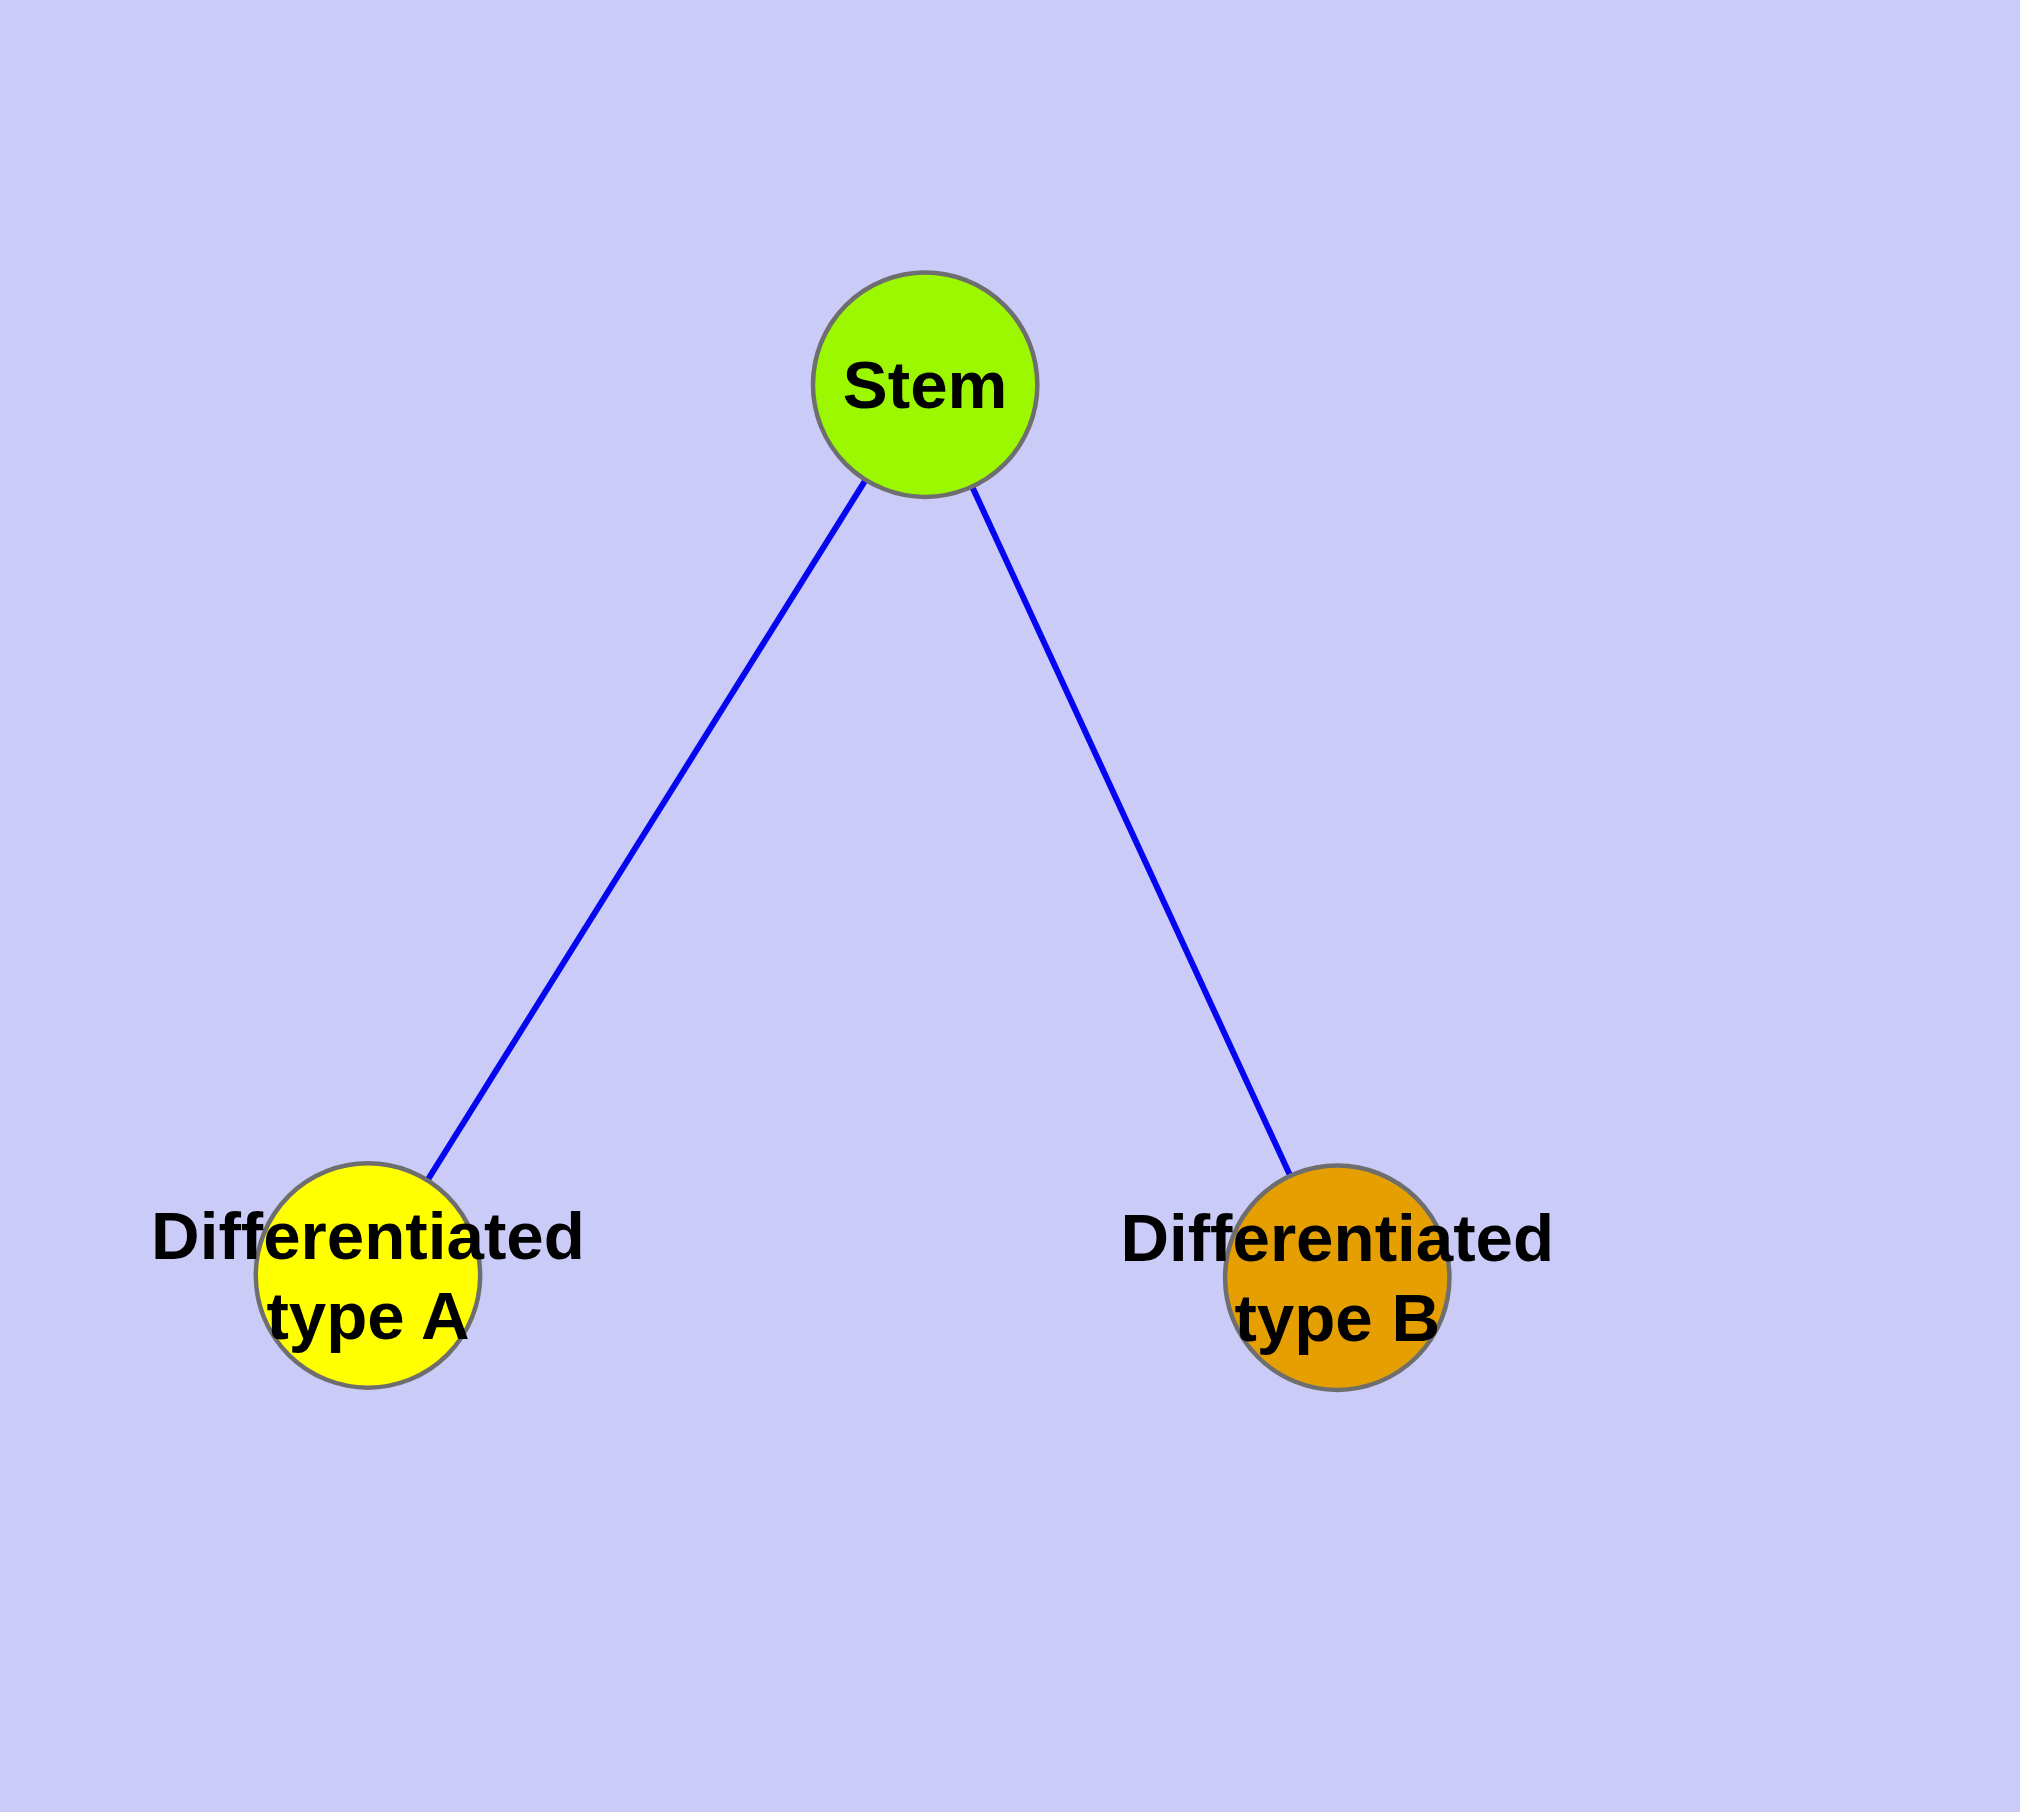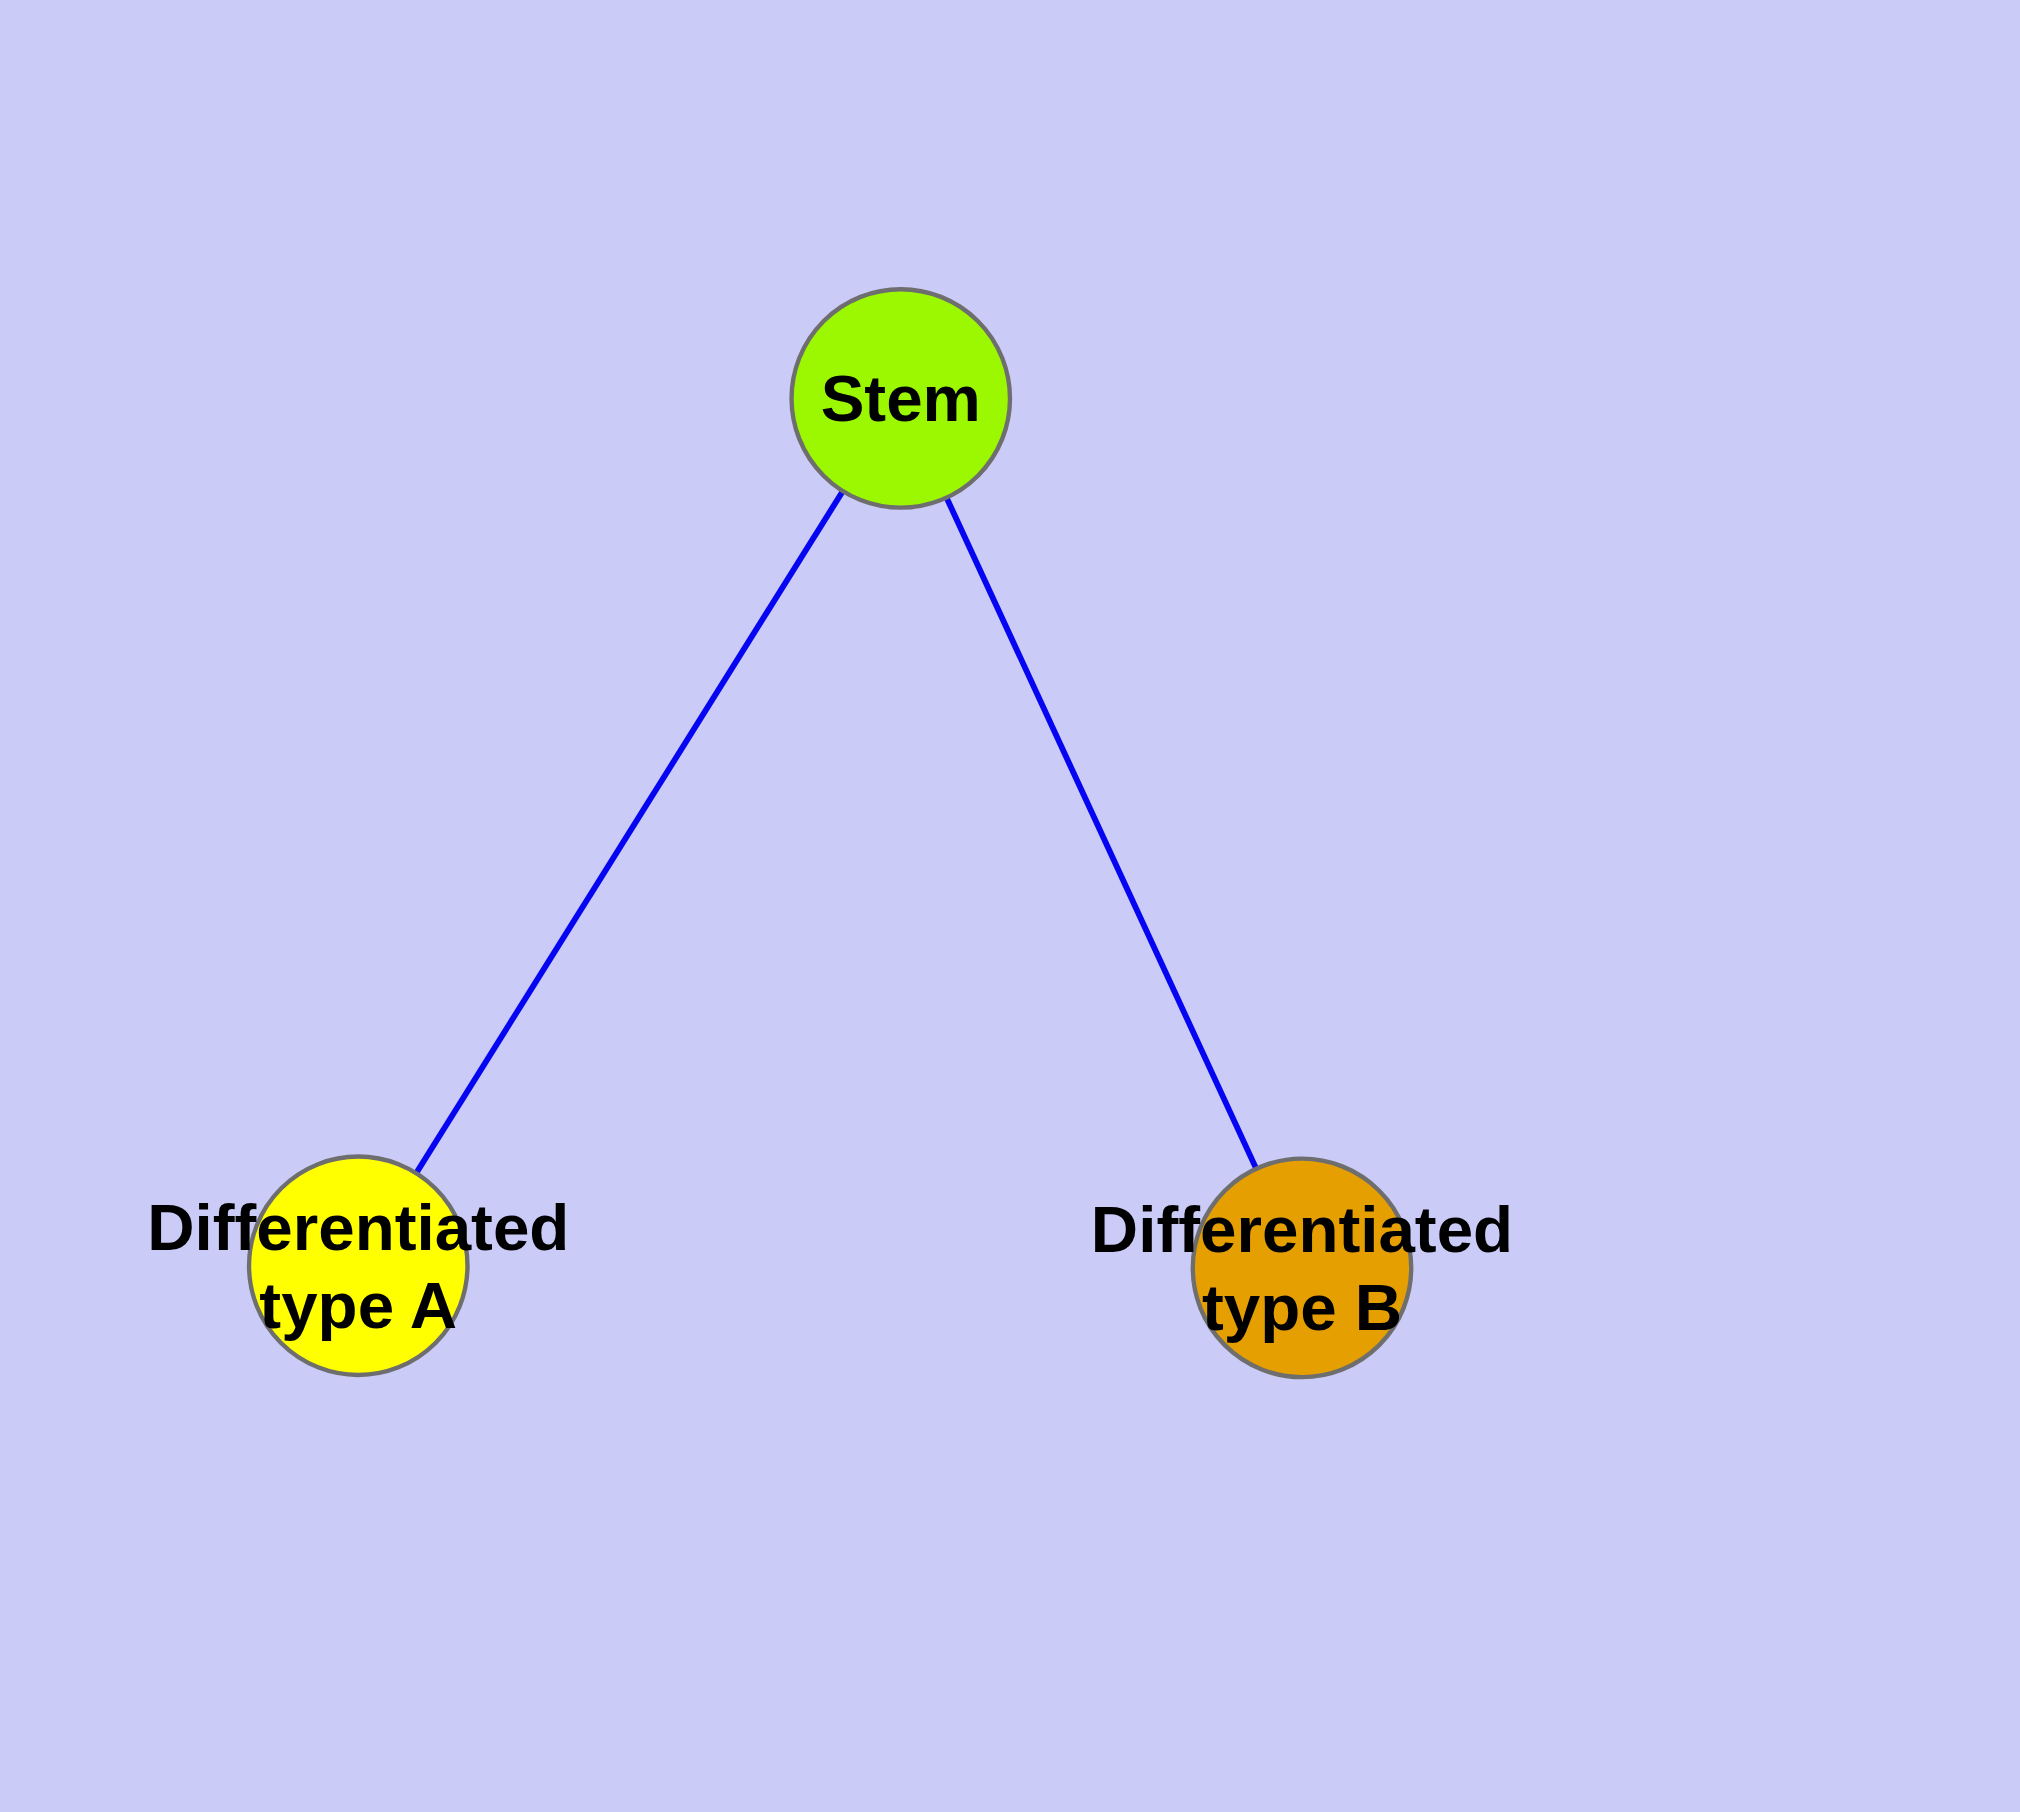--- a/index.html
+++ b/index.html
@@ -7,20 +7,21 @@
     padding: 0;
     width: 2021px;
     height: 1812px;
     overflow: hidden;
     font-family: "Liberation Sans", sans-serif;
   }
   .stage {
     position: relative;
     width: 1736px;
     height: 1812px;
+    padding-left: 47px;
   }
   svg.graph {
     position: absolute;
     top: 0;
     left: 0;
     width: 100%;
     height: 100%;
     display: block;
   }
   svg.graph text {

